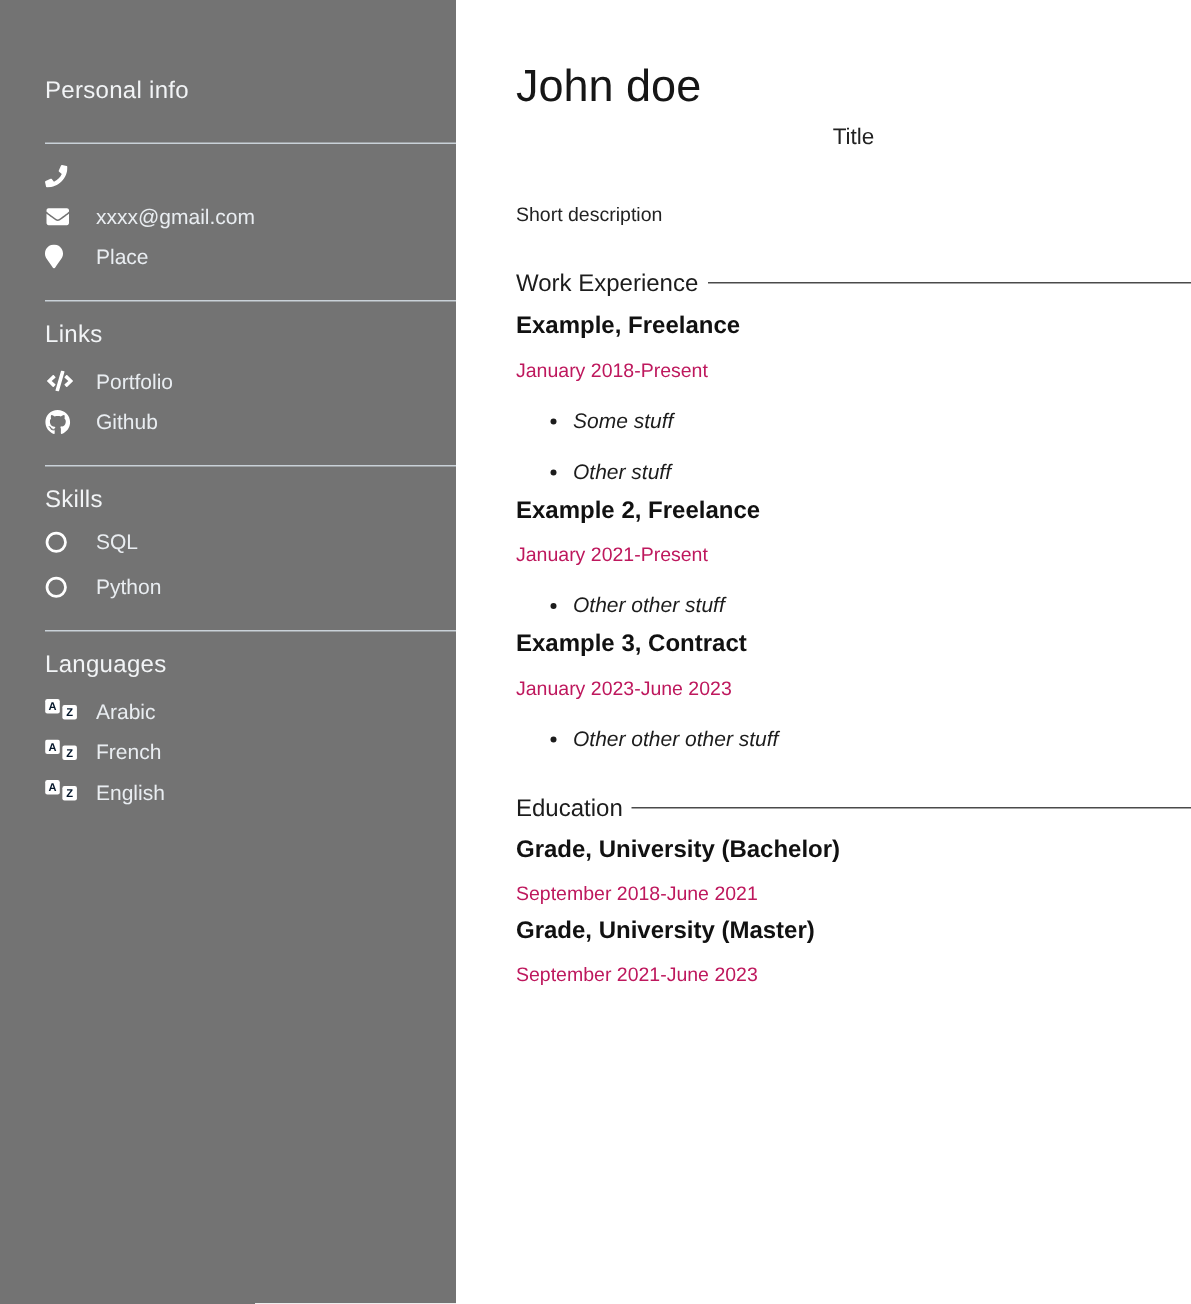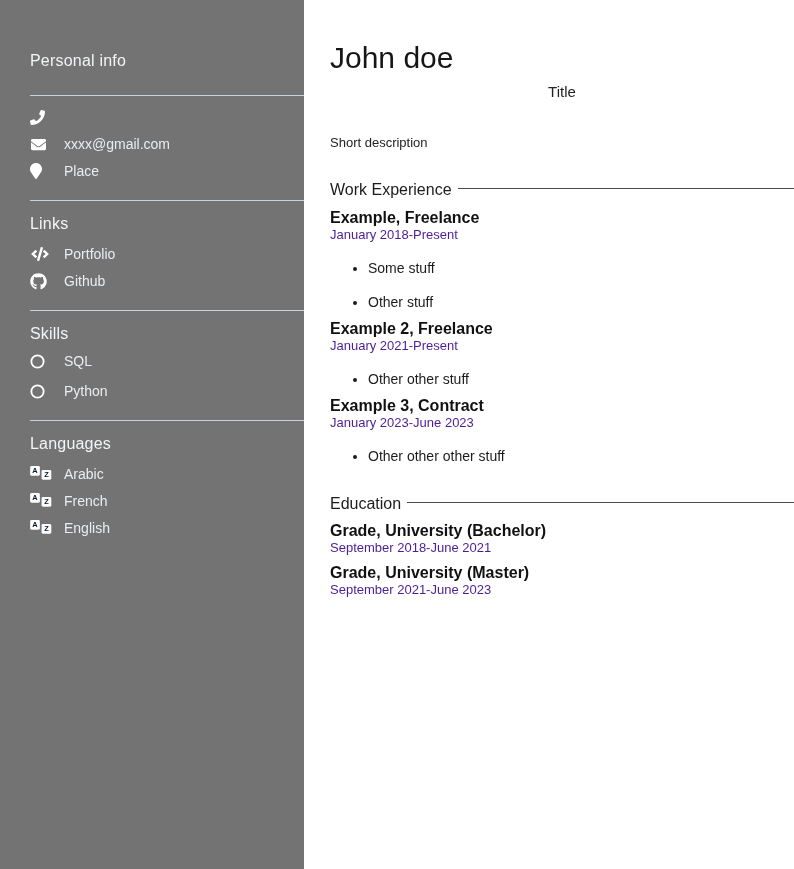--- a/index.html
+++ b/index.html
@@ -53,21 +53,21 @@
     display: flex;
     align-items: center;
     color: #ffffff;
     flex: 0 0 22px;
   }
   .ic svg { display: block; }
 
   
   .main {
     position: absolute;
-    left: 330px;
+    left: 344px;
     top: 0;
     right: 0;
     padding-top: 42px;
     color: #1c1c1c;
   }
   .name {
     font-size: 30px;
     font-weight: 400;
     margin: 0;
     line-height: 1.05;
@@ -98,25 +98,27 @@
     margin-bottom: 3px;
   }
   .entry { margin-top: 10px; }
   .entry-title {
     font-size: 16px;
     font-weight: bold;
     color: #111111;
   }
   .entry-dates {
     font-size: 13px;
-    color: #4c1d95;
+    margin-top: 12px;
+    color: #be185d;
   }
   ul.bullets {
     margin: 0;
     padding-left: 38px;
+    font-style: italic;
   }
   ul.bullets li {
     font-size: 14px;
     margin-top: 18px;
     color: #1c1c1c;
   }
   .edu-entry { margin-top: 9px; }
 </style>
 </head>
 <body>

